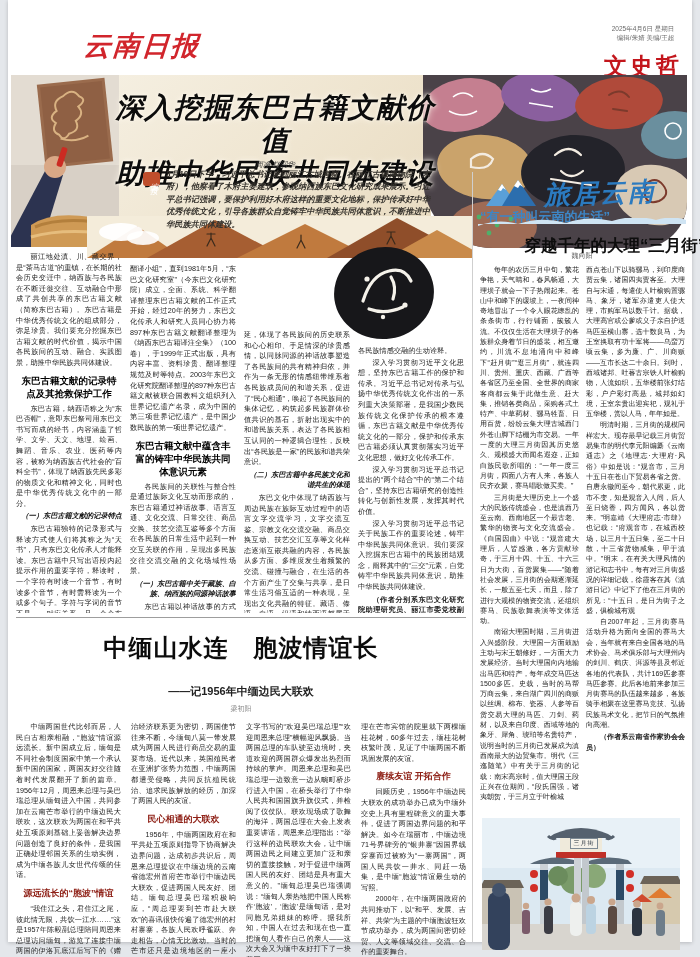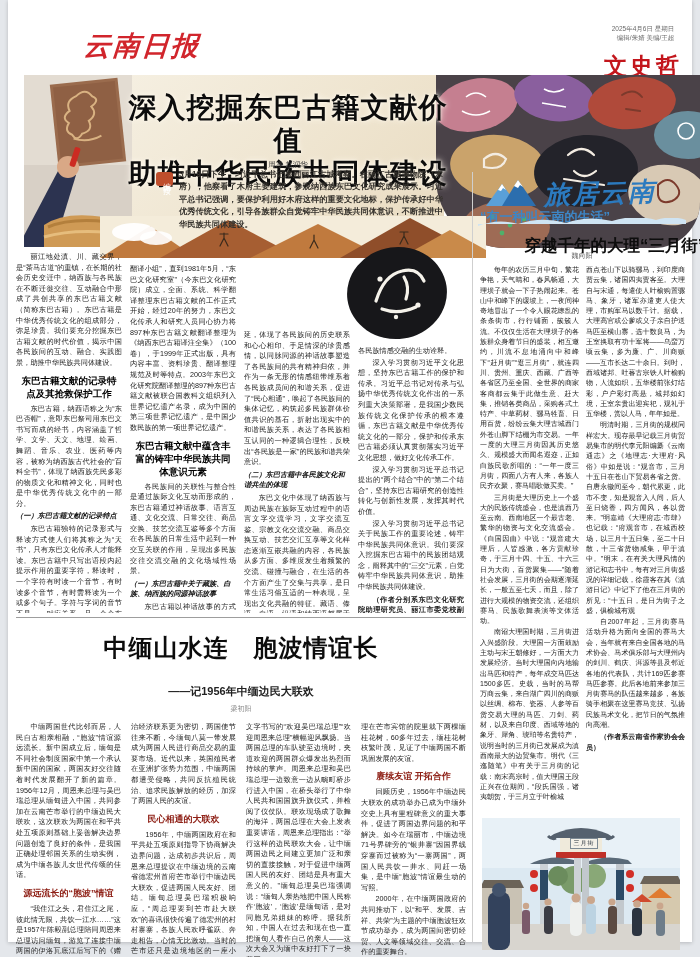--- a/index.html
+++ b/index.html
@@ -10,39 +10,39 @@
   
   .masthead{position:absolute;left:0;top:24px;width:684px;height:44px;}
   .logo{position:absolute;left:76px;top:4px;font-family:"DejaVu Serif","Liberation Serif",serif;font-style:italic;font-weight:bold;font-size:27px;color:#d1252c;letter-spacing:2px;transform:skewX(-4deg);}
   .mh-right{position:absolute;right:10px;top:0;display:flex;align-items:center;gap:9px;height:44px;flex-direction:column;}
   .dateblock{text-align:right;font-size:6.5px;line-height:9px;color:#6a6a6a;}
   .section-title{font-size:23px;font-weight:900;color:#c3161c;letter-spacing:3px;}
   .mh-div{width:1px;height:28px;background:#b9b9b9;}
   .pageno{font-size:29px;font-weight:800;color:#1b1b1b;}
 
   
-  .feature{position:absolute;left:16px;top:75px;width:676px;height:272px;}
+  .feature{position:absolute;left:3px;top:75px;width:676px;height:272px;font-style:italic;}
   .art-left{position:absolute;left:0;top:0;width:108px;height:172px;overflow:hidden;}
   .art-tan{position:absolute;left:104px;top:0;width:316px;height:145px;background:linear-gradient(135deg,#f5efe1 0%,#efe5d0 55%,#e9dcc2 100%);}
   .art-stones{position:absolute;left:412px;top:0;width:264px;height:173px;border-radius:0 0 46px 70px;overflow:hidden;}
   .art-mtn{position:absolute;left:76px;top:141px;width:386px;height:42px;overflow:hidden;}
   .art-dark{position:absolute;left:322px;top:168px;width:102px;height:100px;z-index:3;}
   .f-head{position:absolute;left:96px;top:16px;width:336px;margin:0;text-align:center;font-size:28px;line-height:33px;font-weight:900;color:#0c0c0c;letter-spacing:1px;text-shadow:0 0 7px rgba(255,250,238,.95),0 0 3px rgba(255,250,238,.95);z-index:2;}
   .f-byline{position:absolute;left:96px;top:85px;width:336px;text-align:center;font-size:7.5px;color:#3c3c3c;z-index:2;}
   .ed-label{position:absolute;left:132px;top:97px;width:13px;background:#bf4e2c;border-radius:3px;color:#fff;font-size:8px;line-height:10px;writing-mode:vertical-rl;text-orientation:upright;padding:4px 2px;letter-spacing:2px;z-index:2;}
   .f-intro{position:absolute;left:155px;top:94px;width:264px;font-size:8.2px;line-height:12.4px;font-weight:600;color:#35322d;text-align:justify;z-index:2;}
 
   
   .mid{position:absolute;left:8px;top:252px;width:456px;height:361px;display:flex;gap:8px;}
   .mcol{width:106px;overflow:hidden;}
   .mcol.c2{padding-top:12px;}
   .mcol.c3{padding-top:78px;}
   .mcol.c4{padding-top:94px;}
 
-  .blk{color:#222;}
+  .blk{color:#222;text-align:right;}
   .blk.p,.blk.pc{font-size:7.2px;line-height:10.6px;text-align:justify;margin:0 0 1px 0;}
   .blk.p{text-indent:2em;}
   .blk.h{font-size:9.5px;line-height:13px;font-weight:800;text-align:center;color:#000;margin:5px 2px 4px 2px;}
   .blk.h2{font-size:9px;line-height:12px;font-weight:800;text-align:center;color:#8f2117;margin:6px 2px 5px 2px;}
   .blk.sh{font-size:7.2px;line-height:10.6px;font-weight:700;font-style:oblique;color:#111;margin:2px 0;}
   .blk.note{font-size:7.2px;line-height:10.6px;font-weight:700;text-align:justify;text-indent:2em;margin-top:2px;}
 
   .hrule{position:absolute;left:8px;top:617px;width:450px;border-top:1px solid #9d9d9d;}
   .vrule{position:absolute;left:464px;top:172px;height:770px;border-left:1px solid #cfcfcf;}
 

